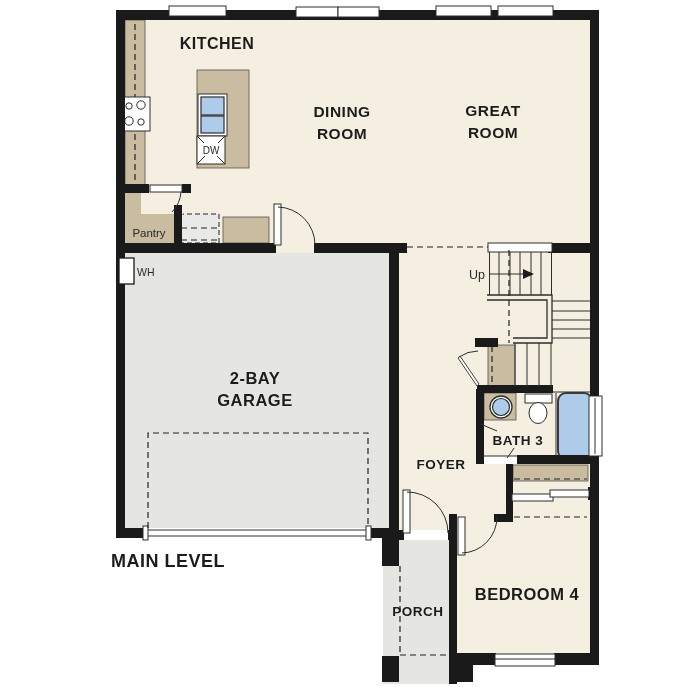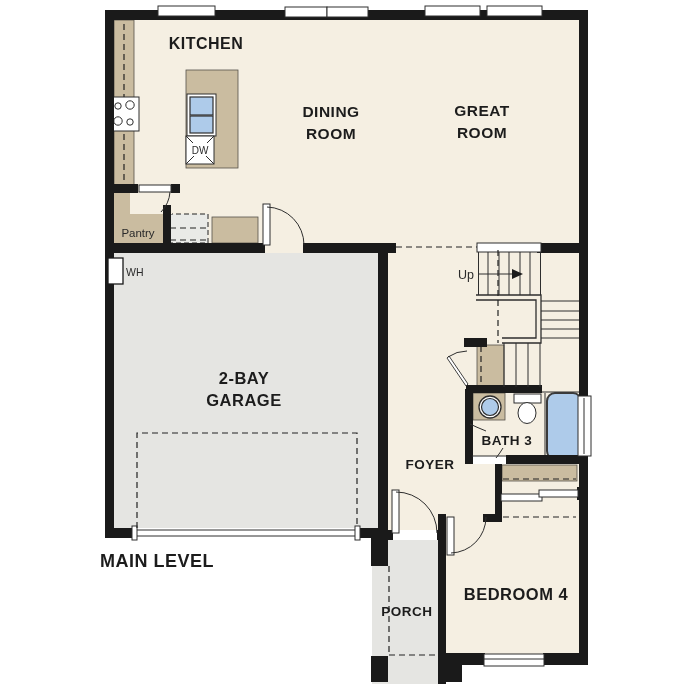--- a/index.html
+++ b/index.html
@@ -1,16 +1,16 @@
 <!DOCTYPE html>
 <html><head>
 <meta charset="utf-8">
 <style>
   html,body{margin:0;padding:0;background:#ffffff;}
-  .stage{width:647px;height:687px;position:relative;background:#ffffff;overflow:hidden;}
+  .stage{width:647px;height:687px;position:relative;background:#ffffff;overflow:hidden;margin-left:11px;}
   svg{display:block;}
   .wall{fill:#1a1a1a;}
   .tan{fill:#cabca0;stroke:#55524a;stroke-width:.8;}
   .whitefix{fill:#ffffff;stroke:#2e2e2e;stroke-width:1;}
   .bluefix{fill:#aecbea;stroke:#2e2e2e;stroke-width:1.2;}
   .thin{stroke:#2e2e2e;fill:none;stroke-width:1;}
   .rail{stroke:#2e2e2e;fill:none;stroke-width:1.3;}
   .dash{stroke:#222222;fill:none;stroke-width:1.2;stroke-dasharray:6 4;}
   .tread{stroke:#2e2e2e;stroke-width:1;}
   .lbl{font-family:"Liberation Sans", sans-serif;font-weight:bold;fill:#1c1c1c;letter-spacing:.5px;}

